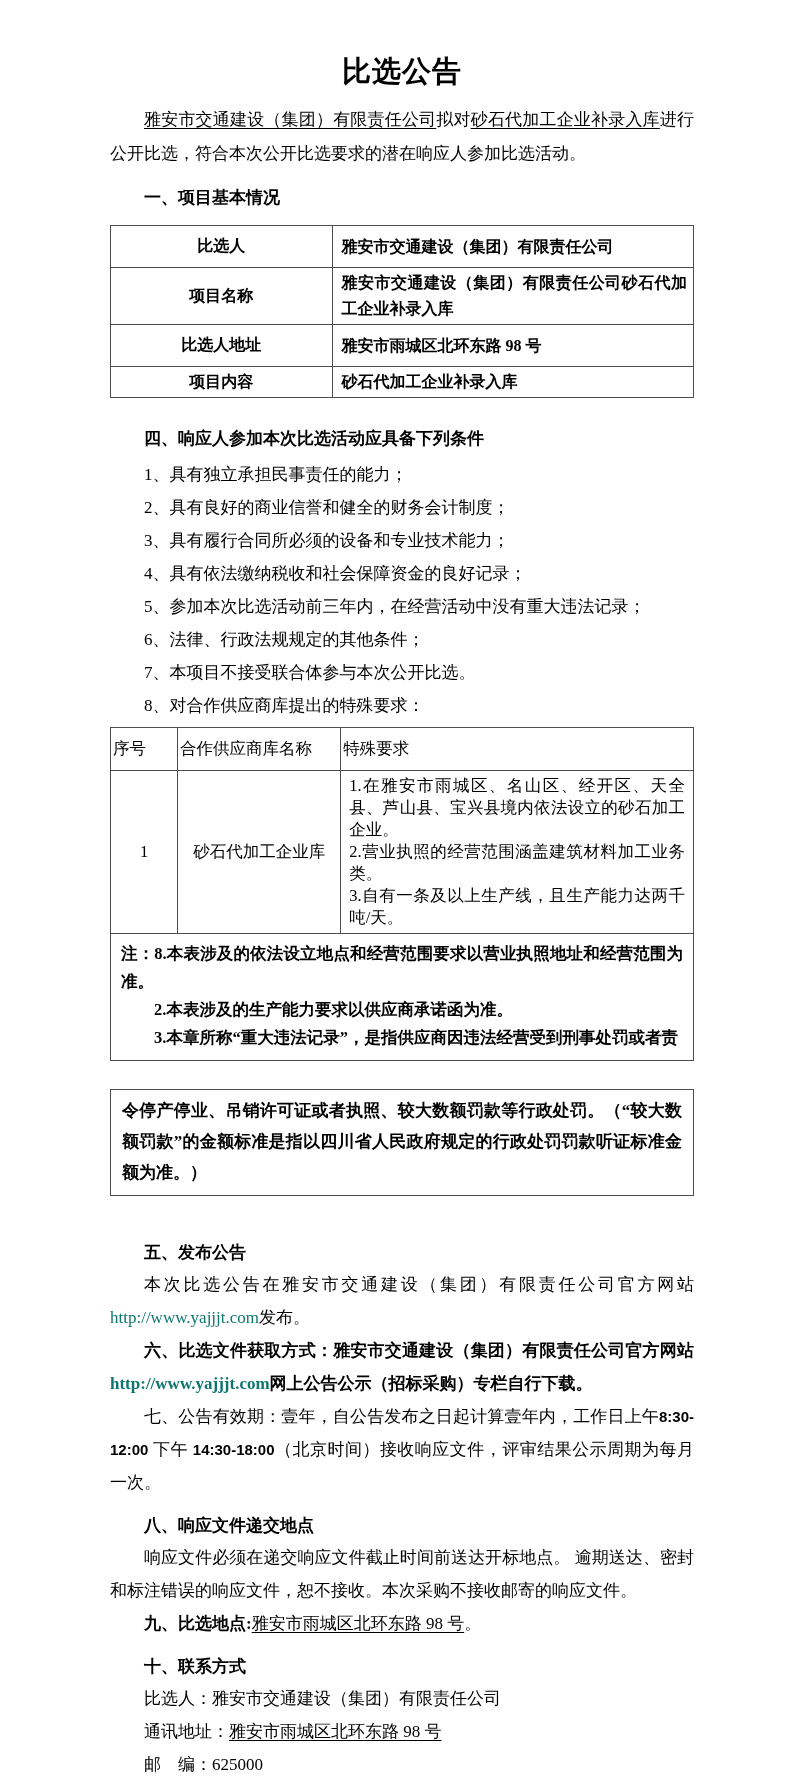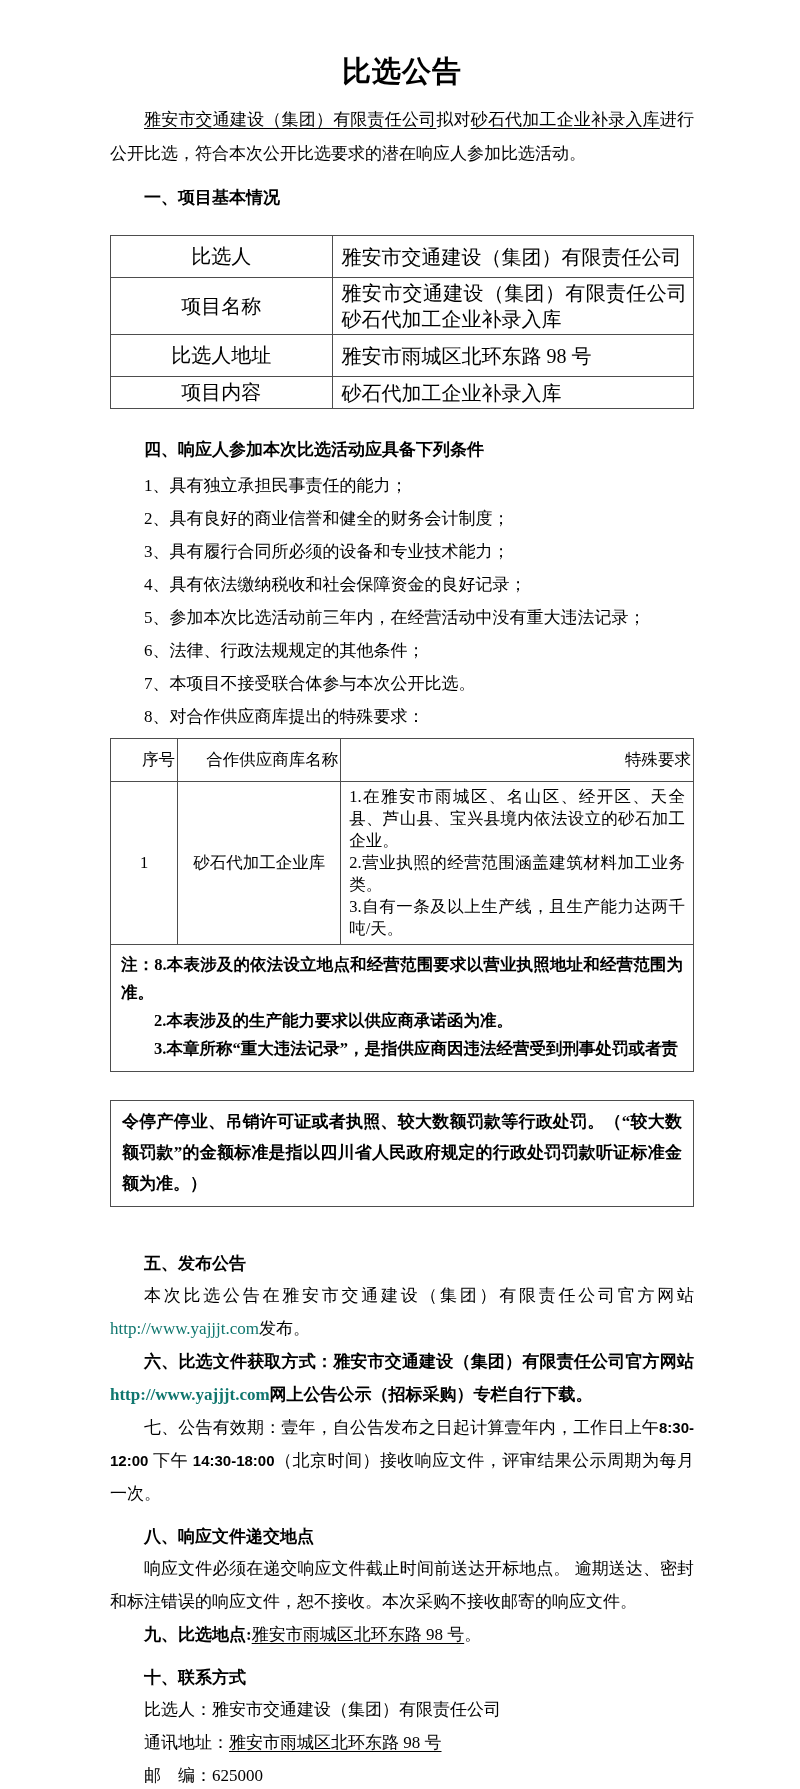--- a/index.html
+++ b/index.html
@@ -33,37 +33,37 @@
     font-weight:bold;
     padding-left:2em;
     line-height:30px;
     margin-top:12px;
   }
   .hd-sp{margin-top:26px;}
   .hd-sp2{margin-top:42px;}
   
   table{border-collapse:collapse;width:100%;}
   td{border:1px solid #4d4d4d;}
-  .t1{margin-top:22px;font-weight:normal;font-size:20px;}
+  .t1{margin-top:12px;font-weight:bold;font-size:16px;}
   .t1 .lab{width:38%;text-align:center;vertical-align:middle;padding:2px 4px;}
   .t1 .val{padding:2px 6px 2px 9px;line-height:26px;text-align:justify;}
   .t1 .r1{height:42px;}
   .t1 .r2{height:56px;}
   .t1 .r3{height:42px;}
   .t1 .r4{height:56px;}
   .t1 .r5{height:28px;}
   
   .cond{
     line-height:25px;
     margin-top:8px;
     padding-left:2em;
   }
   
   .t2{margin-top:9px;font-size:16.5px;}
-  .t2 .th td{height:38px;text-align:right;vertical-align:middle;padding:2px;}
+  .t2 .th td{height:38px;text-align:left;vertical-align:middle;padding:2px;}
   .t2 .c-no{width:11.5%;}
   .t2 .c-name{width:28%;}
   .t2 .c-req{width:60.5%;}
   .t2 .dr .cell-no,.t2 .dr .cell-name{text-align:center;vertical-align:middle;}
   .t2 .dr .cell-req{padding:4px 8px;line-height:22px;text-align:justify;vertical-align:middle;font-family:Liberation Serif, serif;}
   .t2 .nr td{padding:6px 10px 8px 10px;font-weight:bold;}
   .note-p{line-height:28px;text-align:justify;}
   .note-indent{text-indent:2em;}
   
   .box2{

